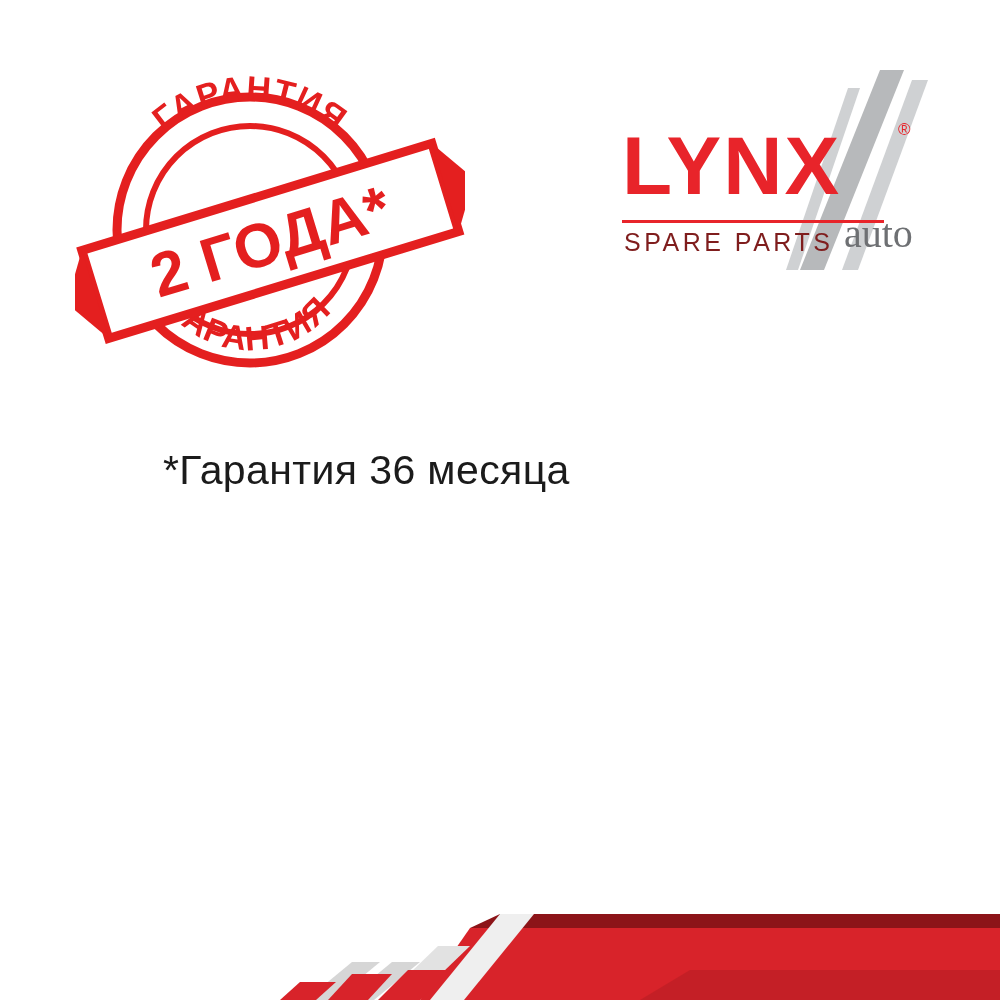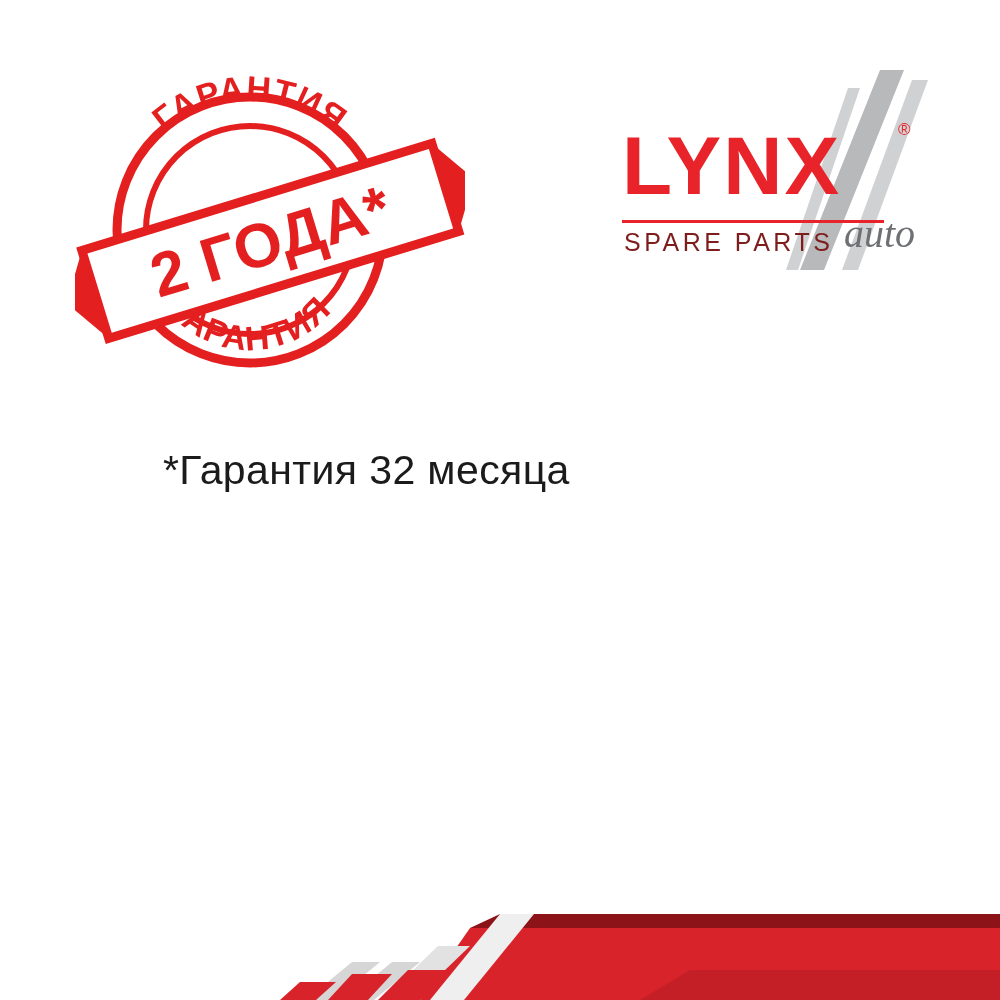--- a/index.html
+++ b/index.html
@@ -82,21 +82,20 @@
     font-weight: normal;
     font-size: 25px;
     letter-spacing: 3.5px;
     color: #7f1d1d;
   }
   .logo-auto {
     position: absolute;
     left: 232px;
     top: 140px;
     font-family: "Liberation Serif", serif;
-    font-style: italic;
     font-size: 40px;
     color: #6e7073;
   }
   .logo-reg {
     position: absolute;
     left: 286px;
     top: 50px;
     font-family: "Liberation Sans", sans-serif;
     font-size: 17px;
     color: #e8242a;
@@ -184,21 +183,21 @@
         <polygon points="236,18 248,18 186,200 174,200"></polygon>
       </g>
     </svg>
     <div class="logo-lynx">LYNX</div>
     <div class="logo-reg">®</div>
     <div class="logo-rule"></div>
     <div class="logo-spare">SPARE PARTS</div>
     <div class="logo-auto">auto</div>
   </div>
 
-  <h1 class="heading">*Гарантия 32 месяца</h1>
+  <h1 class="heading">*Гарантия 36 месяца</h1>
 
   <svg class="footer-art" viewBox="0 0 1000 130" preserveAspectRatio="none" xmlns="http://www.w3.org/2000/svg">
 
     <polygon points="420,130 1000,130 1000,58 470,58" fill="#d8232a"></polygon>
     <polygon points="470,58 1000,58 1000,44 500,44" fill="#8c1418"></polygon>
     <polygon points="1000,100 1000,130 640,130 690,100" fill="#b51d23" opacity="0.55"></polygon>
 
     <polygon points="352,92 380,92 334,130 306,130" fill="#d6d6d6"></polygon>
     <polygon points="392,92 420,92 374,130 346,130" fill="#d6d6d6"></polygon>
     <polygon points="438,76 470,76 414,130 382,130" fill="#e2e2e2"></polygon>

